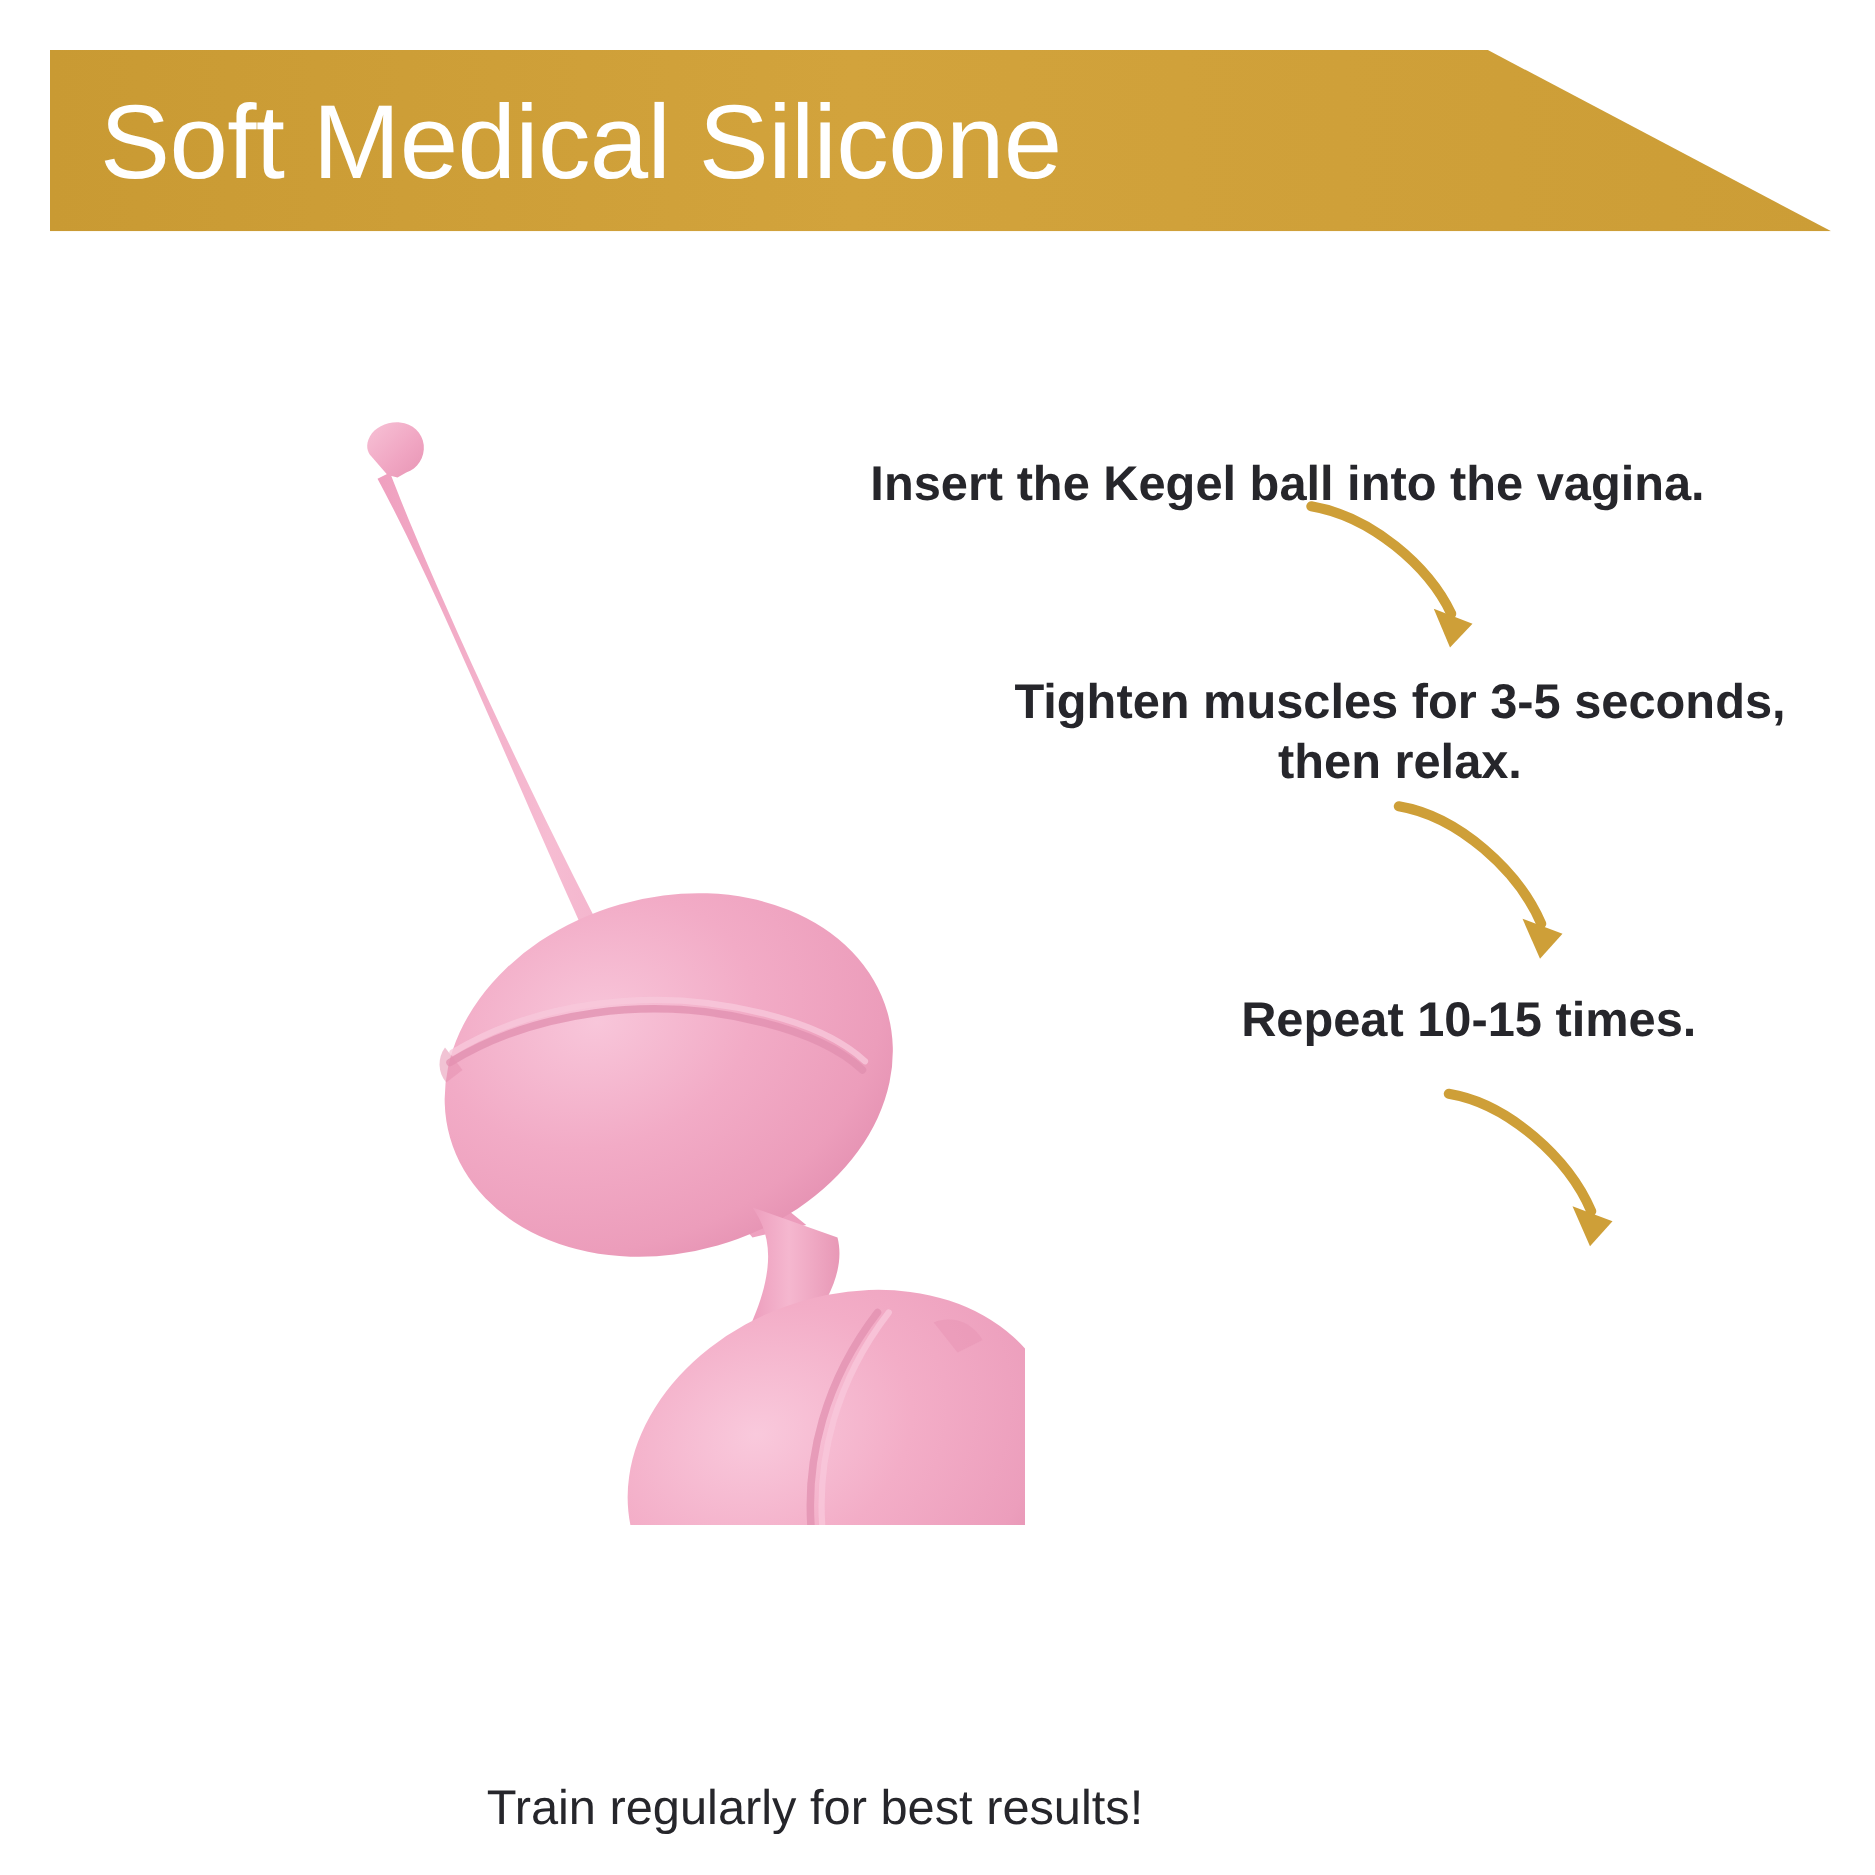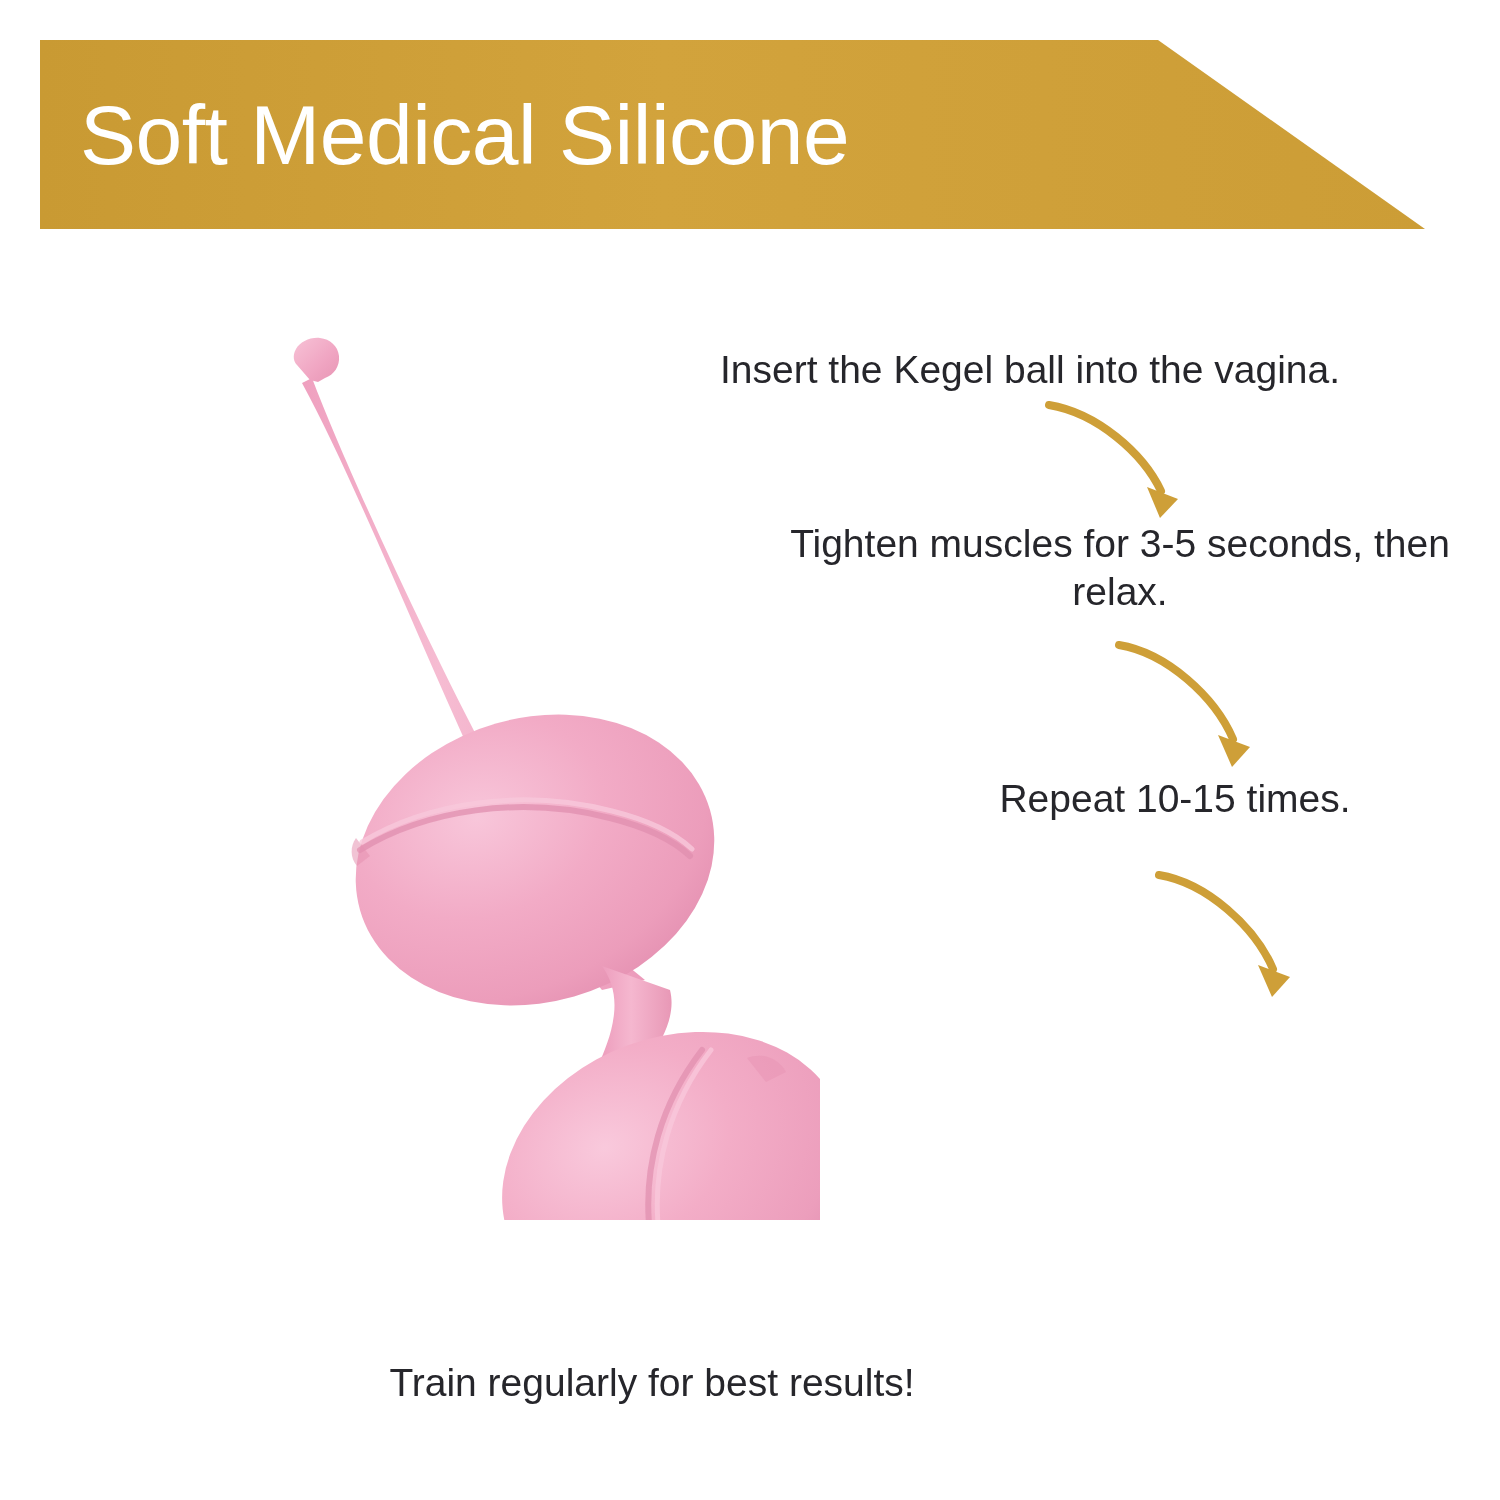--- a/index.html
+++ b/index.html
@@ -15,21 +15,22 @@
     overflow: hidden;
     font-family: "Liberation Sans", "DejaVu Sans", sans-serif;
   }
 
   
   .banner-wrap {
     position: absolute;
     left: 40px;
     top: 40px;
     width: 1385px;
-    height: 189px;
+    height: 145px;
+    padding-left: 40px;
   }
   .banner-shape {
     position: absolute;
     inset: 0;
     width: 100%;
     height: 100%;
     display: block;
   }
   .banner-title {
     position: absolute;
@@ -61,42 +62,43 @@
     left: 640px;
     top: 320px;
     width: 820px;
     height: 800px;
   }
   .step-text {
     position: absolute;
     color: #26262b;
     font-size: 39px;
     line-height: 1.22;
-    font-weight: 400;
+    font-weight: 700;
     text-align: center;
     font-family: "Liberation Sans", "DejaVu Sans", sans-serif;
+    margin-top: 18px;
   }
   .step-1 { left: 20px;  top: 26px;  width: 740px; }
   .step-2 { left: 140px; top: 200px; width: 680px; }
   .step-3 { left: 250px; top: 455px; width: 570px; text-align: center; }
   .step-4 { left: 230px; top: 685px; width: 590px; }
 
   .arrow {
     position: absolute;
     display: block;
   }
   .arrow-1 { left: 395px; top: 75px;  width: 180px; height: 125px; }
   .arrow-2 { left: 465px; top: 315px; width: 180px; height: 135px; }
   .arrow-3 { left: 505px; top: 545px; width: 180px; height: 135px; }
 
   
   .footer-note {
     position: absolute;
     left: 0;
-    top: 1360px;
+    top: 1424px;
     width: 1304px;
     text-align: center;
     color: #26262b;
     font-size: 39px;
     line-height: 1.2;
     font-weight: 400;
     font-family: "Liberation Sans", "DejaVu Sans", sans-serif;
   }
 </style>
 </head>

